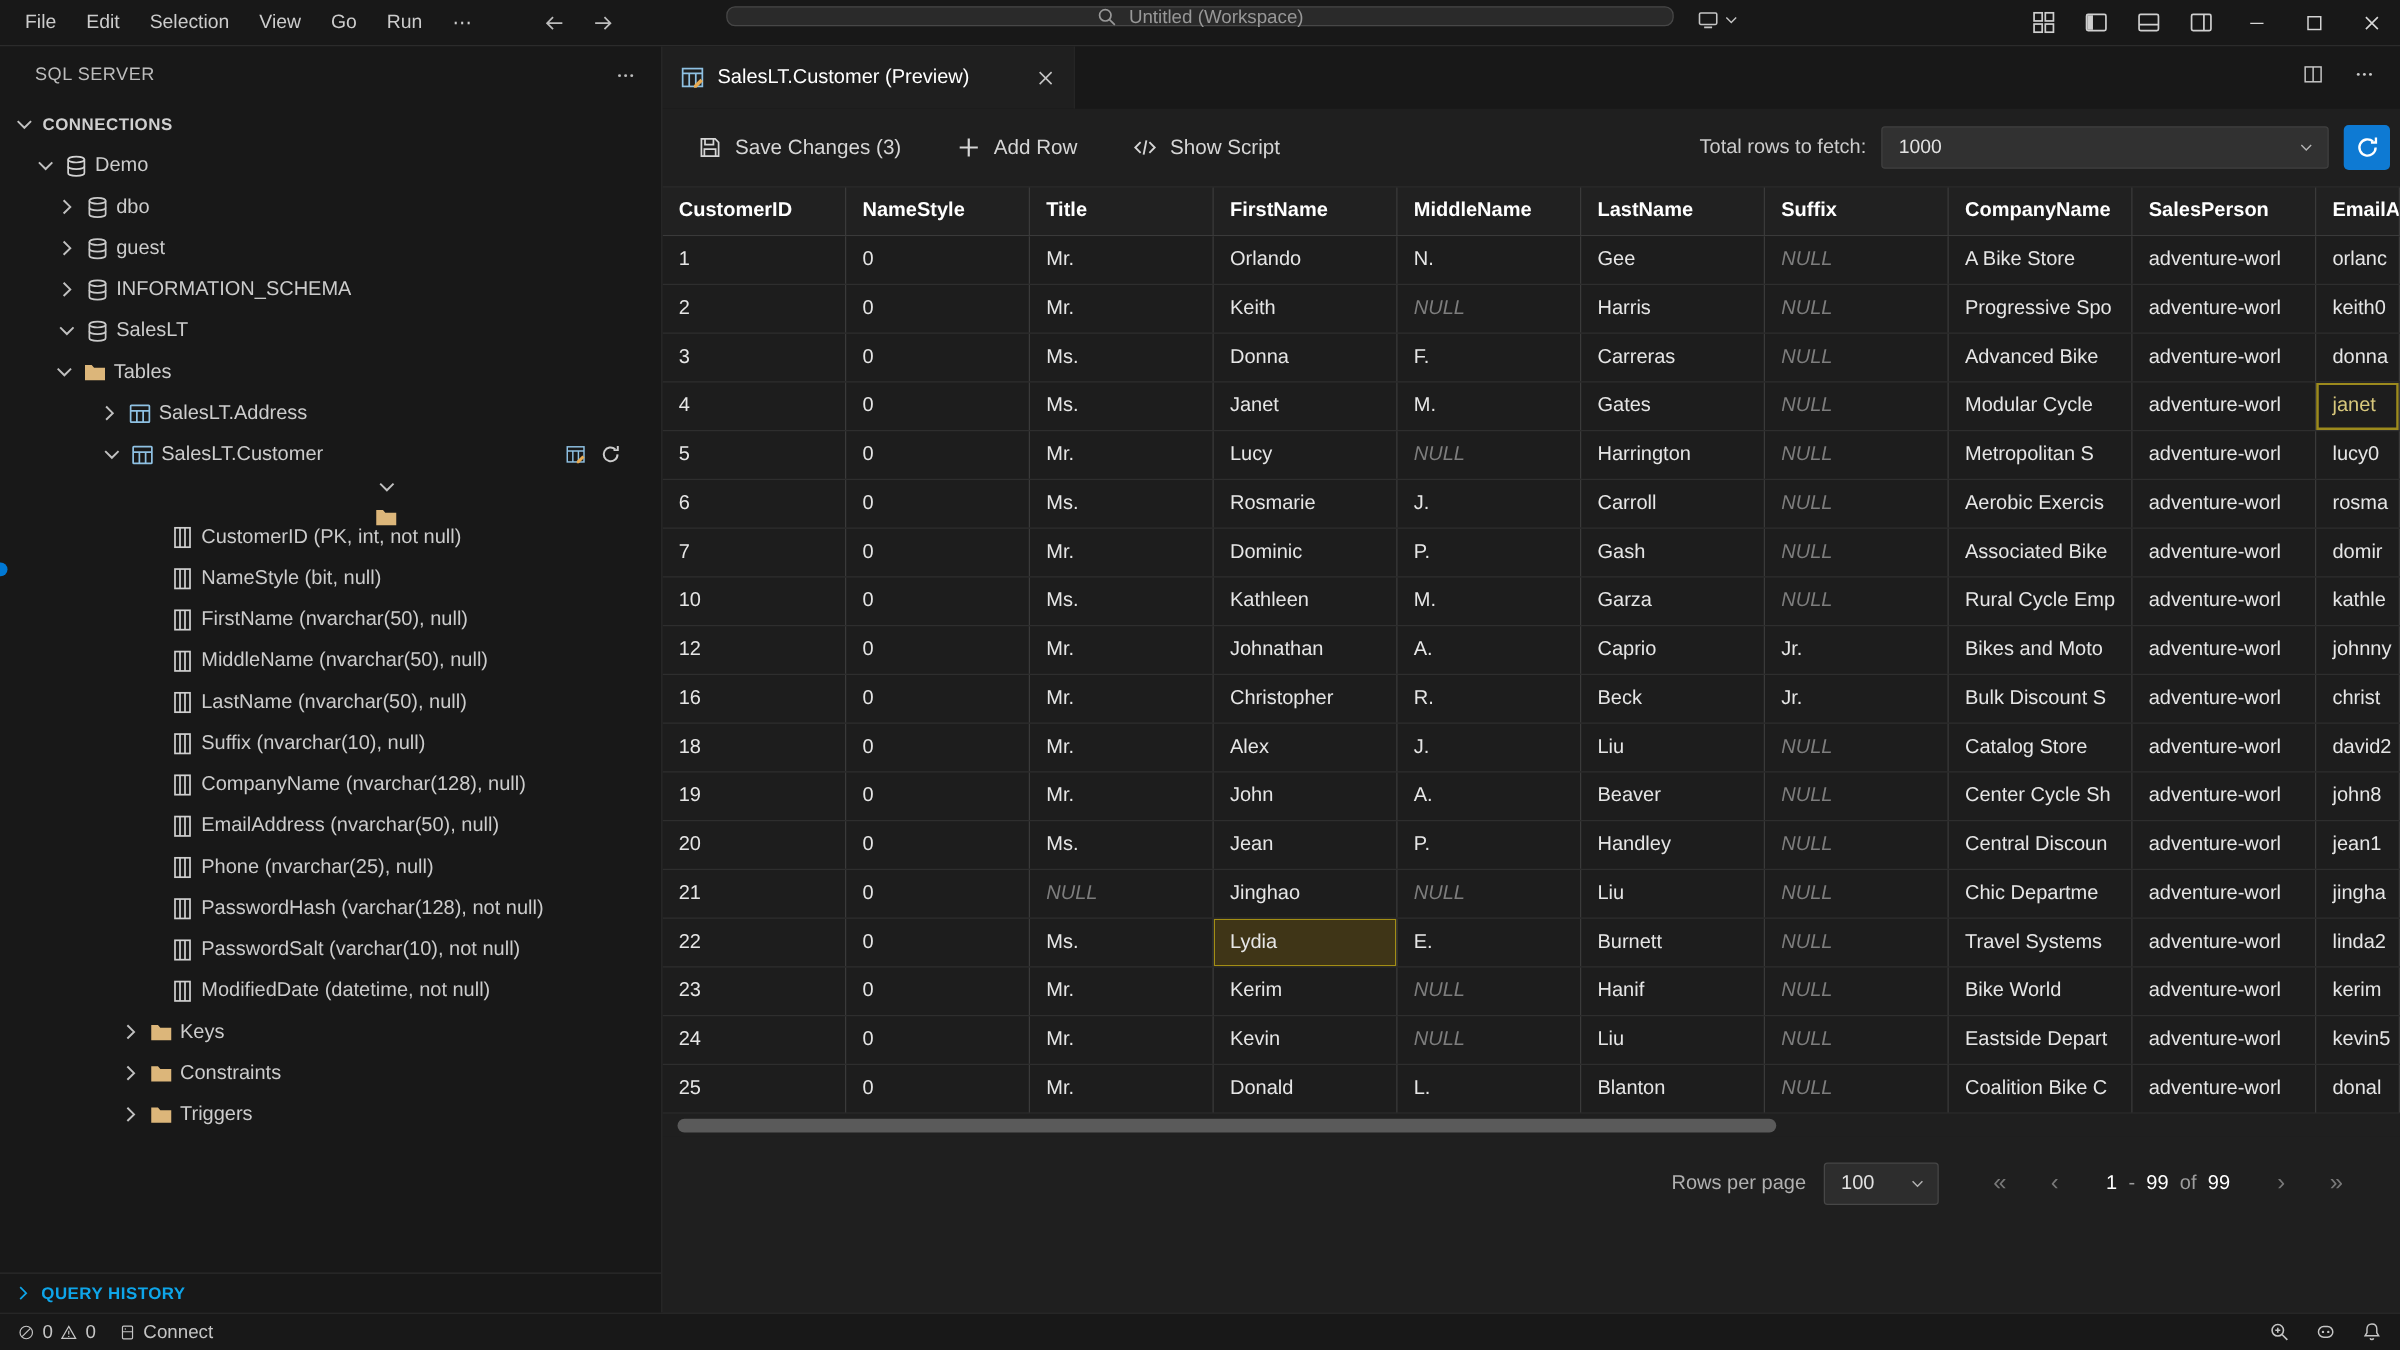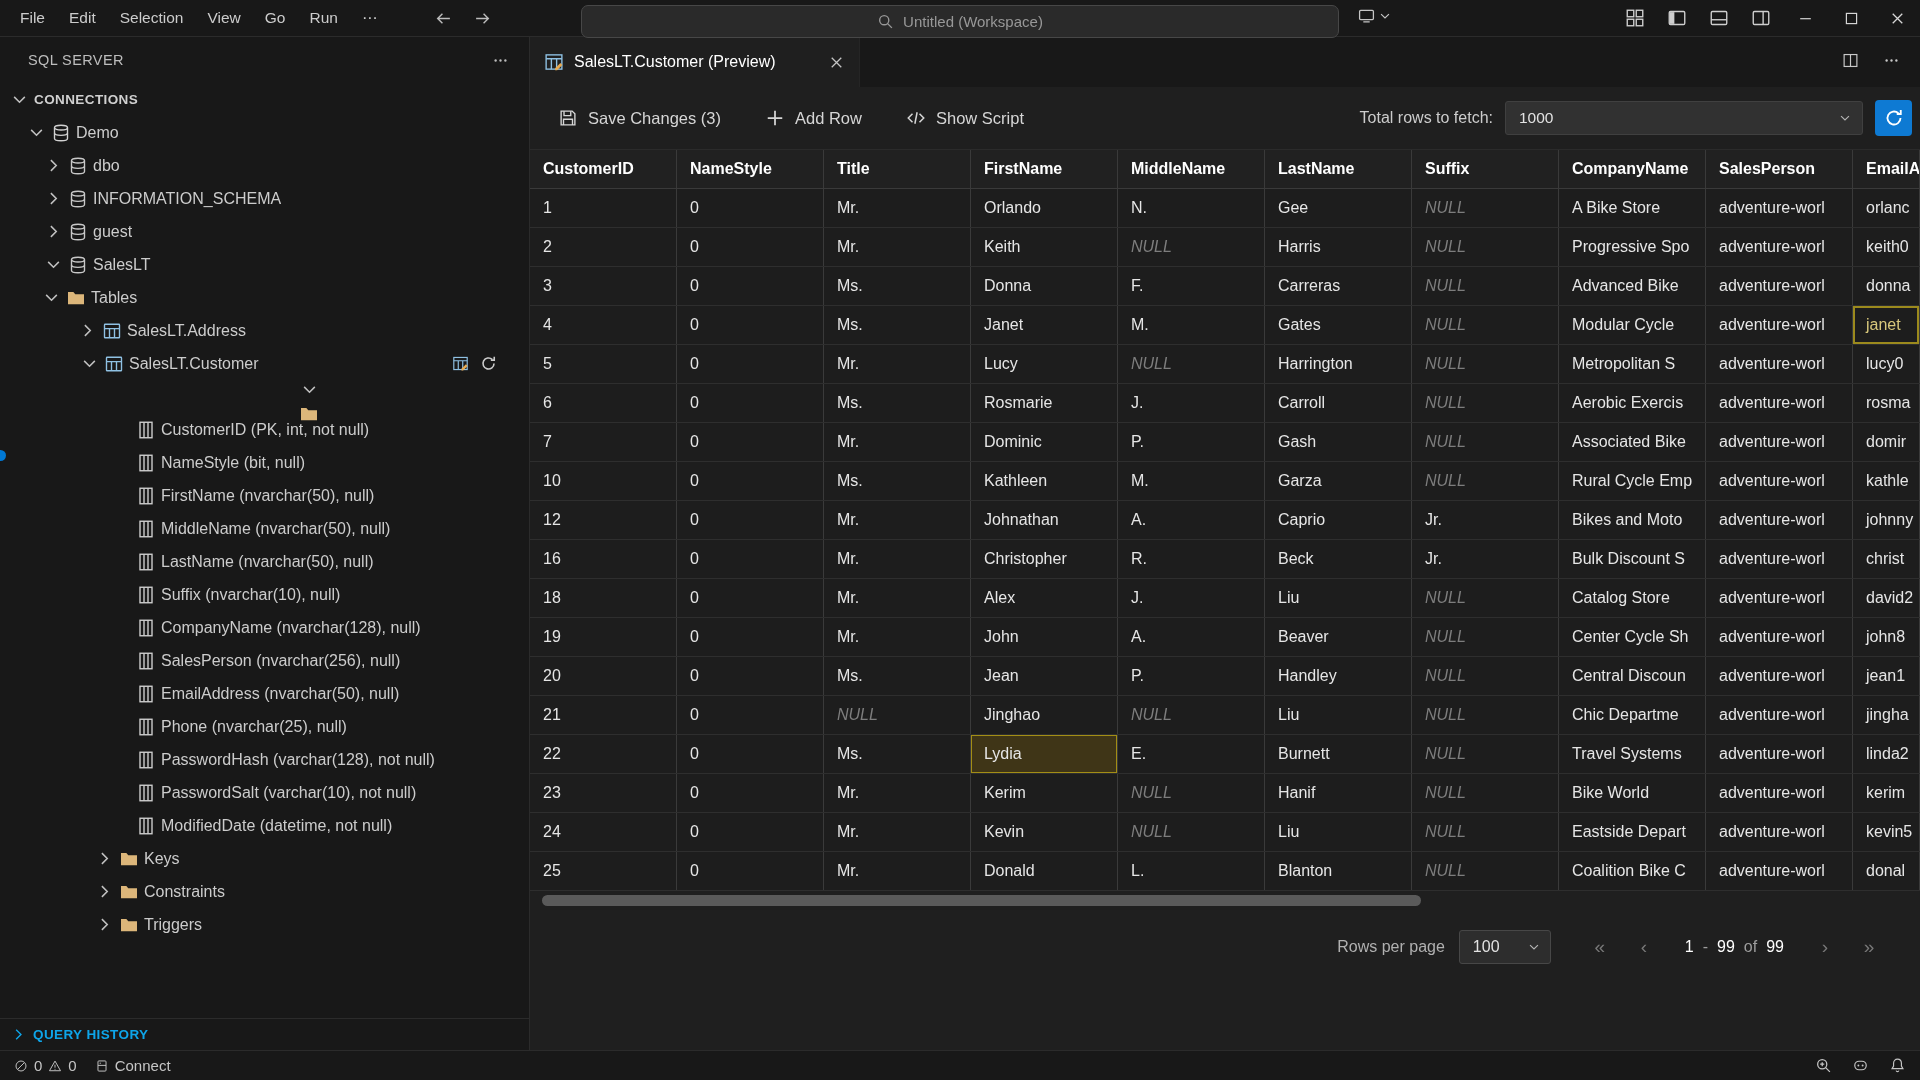--- a/index.html
+++ b/index.html
@@ -11,21 +11,21 @@
   .icon svg{width:100%;height:100%;display:block}
   .icon.sm{width:17px;height:17px}
   .icon.xs{width:14px;height:14px}
 
   
   .titlebar{height:37px;flex:none;background:#181818;border-bottom:1px solid #2b2b2b;
             display:flex;align-items:center;position:relative;z-index:5}
   .menubar{display:flex;height:100%;align-items:center;padding-left:8px}
   .menu-item{padding:0 12px;height:100%;display:flex;align-items:center;font-size:15.5px;color:#cccccc}
   .nav-arrows{display:flex;gap:22px;margin-left:46px;color:#bdbdbd}
-  .search-pill{position:absolute;left:50%;top:5px;transform:translateX(-50%);width:758px;height:33px;
+  .search-pill{position:absolute;left:50%;top:5px;transform:translateX(-50%);width:758px;height:16px;
                background:#2a2a2a;border:1px solid #474747;border-radius:7px;
                display:flex;align-items:center;justify-content:center;gap:9px;color:#989898;font-size:15px}
   .remote-cluster{position:absolute;left:calc(50% + 398px);top:7px;display:flex;align-items:center;gap:3px;color:#c5c5c5}
   .tb-right{margin-left:auto;display:flex;align-items:center}
   .layout-icons{display:flex;align-items:center}
   .tb-icon{width:42px;height:37px;display:flex;align-items:center;justify-content:center;color:#cfcfcf}
   .win-controls{display:flex}
   .win-btn{width:46px;height:37px;display:flex;align-items:center;justify-content:center;color:#d8d8d8}
 
   .content{flex:1;display:flex;min-height:0}
@@ -269,36 +269,36 @@
               <path d="M5.8 3.5L10.3 8l-4.5 4.5" fill="none" stroke="currentColor" stroke-width="1.3"></path>
             </svg>
           </span>
           <span class="icon">
             <svg viewBox="0 0 16 16" fill="none" stroke="#c9c9c9" stroke-width="1.1">
               <ellipse cx="8" cy="3.7" rx="5.2" ry="1.9"></ellipse>
               <path d="M2.8 3.7v8.6c0 1.05 2.33 1.9 5.2 1.9s5.2-.85 5.2-1.9V3.7"></path>
               <path d="M2.8 8c0 1.05 2.33 1.9 5.2 1.9S13.2 9.05 13.2 8"></path>
             </svg>
           </span>
-          <span class="tree-label">INFORMATION_SCHEMA</span>
+          <span class="tree-label">guest</span>
         </div>
         <div class="tree-row" style="padding-left: 44px;">
           <span class="icon chev">
             <svg viewBox="0 0 16 16">
               <path d="M5.8 3.5L10.3 8l-4.5 4.5" fill="none" stroke="currentColor" stroke-width="1.3"></path>
             </svg>
           </span>
           <span class="icon">
             <svg viewBox="0 0 16 16" fill="none" stroke="#c9c9c9" stroke-width="1.1">
               <ellipse cx="8" cy="3.7" rx="5.2" ry="1.9"></ellipse>
               <path d="M2.8 3.7v8.6c0 1.05 2.33 1.9 5.2 1.9s5.2-.85 5.2-1.9V3.7"></path>
               <path d="M2.8 8c0 1.05 2.33 1.9 5.2 1.9S13.2 9.05 13.2 8"></path>
             </svg>
           </span>
-          <span class="tree-label">guest</span>
+          <span class="tree-label">INFORMATION_SCHEMA</span>
         </div>
         <div class="tree-row" style="padding-left: 44px;">
           <span class="icon chev">
             <svg viewBox="0 0 16 16">
               <path d="M3.5 5.8L8 10.3l4.5-4.5" fill="none" stroke="currentColor" stroke-width="1.3"></path>
             </svg>
           </span>
           <span class="icon">
             <svg viewBox="0 0 16 16" fill="none" stroke="#c9c9c9" stroke-width="1.1">
               <ellipse cx="8" cy="3.7" rx="5.2" ry="1.9"></ellipse>
@@ -439,30 +439,20 @@
         </div>
         <div class="tree-row" style="padding-left: 112px;">
           <span class="icon chev"></span>
           <span class="icon">
             <svg viewBox="0 0 16 16" fill="none" stroke="#cfcfcf" stroke-width="1.1">
               <rect x="3.2" y="1.8" width="9.6" height="12.4"></rect>
               <path d="M6.4 1.8v12.4M9.6 1.8v12.4"></path>
             </svg>
           </span>
           <span class="tree-label">CompanyName (nvarchar(128), null)</span>
-        </div>
-        <div class="tree-row" style="padding-left: 112px;">
-          <span class="icon chev"></span>
-          <span class="icon">
-            <svg viewBox="0 0 16 16" fill="none" stroke="#cfcfcf" stroke-width="1.1">
-              <rect x="3.2" y="1.8" width="9.6" height="12.4"></rect>
-              <path d="M6.4 1.8v12.4M9.6 1.8v12.4"></path>
-            </svg>
-          </span>
-          <span class="tree-label">SalesPerson (nvarchar(256), null)</span>
         </div>
         <div class="tree-row" style="padding-left: 112px;">
           <span class="icon chev"></span>
           <span class="icon">
             <svg viewBox="0 0 16 16" fill="none" stroke="#cfcfcf" stroke-width="1.1">
               <rect x="3.2" y="1.8" width="9.6" height="12.4"></rect>
               <path d="M6.4 1.8v12.4M9.6 1.8v12.4"></path>
             </svg>
           </span>
           <span class="tree-label">EmailAddress (nvarchar(50), null)</span>

